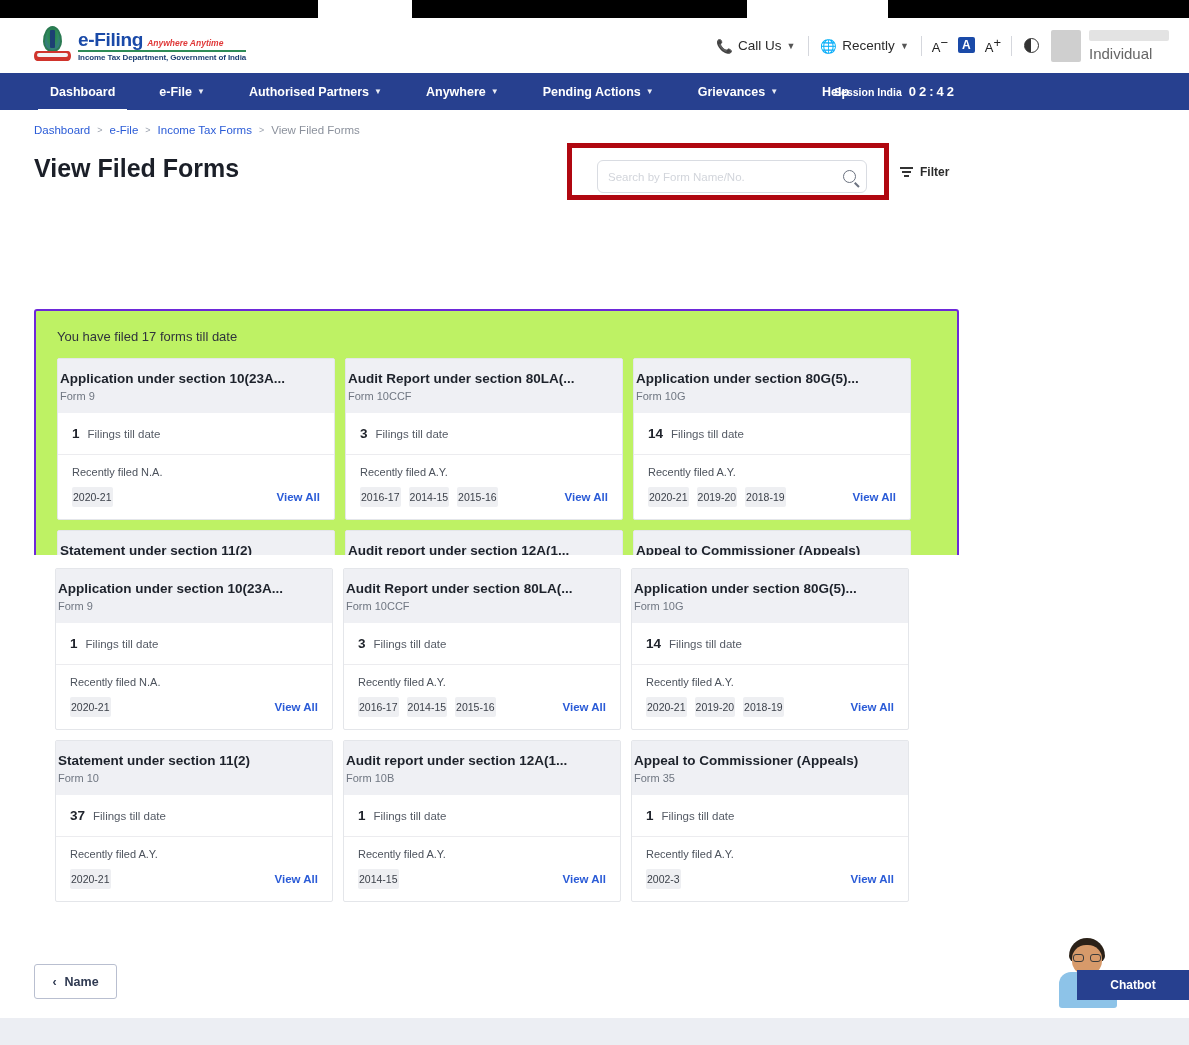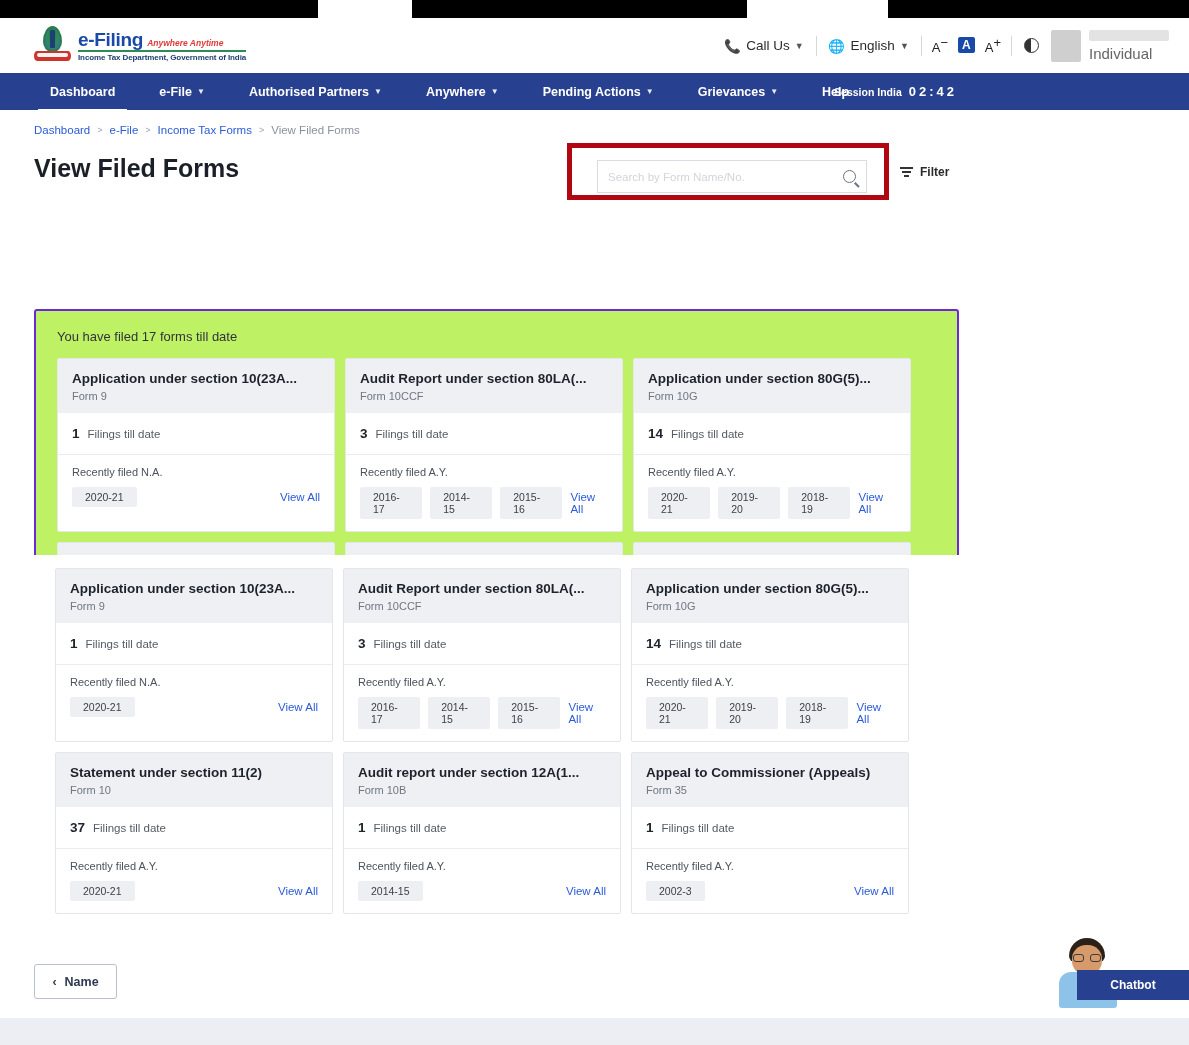--- a/index.html
+++ b/index.html
@@ -75,52 +75,52 @@
   .crumbs a { color:#2a5bd7; text-decoration:none; }
   .crumbs .sepx { color:#9aa1ad; font-size:9px;}
   .crumb-cur { color:#8b919c; }
 
   .title-row { position:relative; height:76px; }
   .ptitle { position:absolute; left:34px; top:18px; font-size:25px; font-weight:700; color:#1b1f28;}
 
   .search-hl { position:absolute; left:567px; top:7px; width:322px; height:57px;
                border:5px solid #b00710; background:#fff; }
   .search-box { position:absolute; left:25px; top:12px; width:270px; height:33px;
-                border:1px solid #d9dce2; border-radius:0; background:#fff;
+                border:1px solid #d9dce2; border-radius:6px; background:#fff;
                 display:flex; align-items:center; padding:0 10px; }
   .search-box input { border:0; outline:0; flex:1; font-size:11.5px; color:#c9ccd3;
                       font-family:"Liberation Sans", sans-serif; background:transparent; }
   .search-box input::placeholder { color:#d2d5db; }
   .mag { width:13px; height:13px; border:1.6px solid #6b7280; border-radius:50%; position:relative; }
   .mag::after { content:""; position:absolute; right:-5px; bottom:-4px; width:6px; height:1.6px;
                 background:#6b7280; transform:rotate(45deg); }
   .filter { position:absolute; left:900px; top:29px; display:flex; align-items:center; gap:7px;
             font-size:12px; font-weight:700; color:#2b2b2b;}
   .fico { width:13px; height:10px; display:flex; flex-direction:column; justify-content:space-between;}
   .fico i { display:block; height:1.6px; background:#333; }
   .fico i:nth-child(1){ width:13px;} .fico i:nth-child(2){ width:9px; margin-left:2px;} .fico i:nth-child(3){ width:5px; margin-left:4px;}
 
   
   .panel { position:absolute; left:34px; top:199px; width:925px;
            background:#bef264; border:2px solid #6d28d9; border-radius:3px; }
   .panel-head { font-size:13px; color:#30343c; padding:18px 0 14px 21px; }
   .grid { display:flex; flex-wrap:wrap; gap:10px 10px; padding:0 21px 0 21px; }
   .card { width:278px; border:1px solid #e4e6ea; background:#fff; border-radius:2px; }
-  .card-top { background:#eff0f4; padding:12px 14px 11px 14px; }
+  .card-top { background:#eff0f4; padding:12px 14px 11px 2px; }
   .card-title { font-size:13.5px; font-weight:700; color:#1d222b; white-space:nowrap;
                 overflow:hidden; text-overflow:ellipsis; }
   .card-form { font-size:11px; color:#6f7681; margin-top:4px; }
   .card-mid { padding:13px 14px; border-bottom:1px solid #ececef; display:flex; align-items:baseline; gap:8px;}
   .card-count { font-size:13.5px; font-weight:700; color:#20242c; }
   .card-mid-lbl { font-size:11.5px; color:#555b65; }
   .card-bot { padding:11px 14px 12px 14px; }
   .card-recent { font-size:11px; color:#4c525c; }
   .ay-row { display:flex; align-items:center; margin-top:9px; }
-  .ay { font-size:10.5px; color:#3a3f48; background:#eeeff2; padding:4px 13px; border-radius:2px; margin-right:8px; }
-  .viewall { margin-left:auto; font-size:11.5px; color:#2a5bd7; font-weight:400; }
+  .ay { font-size:10.5px; color:#3a3f48; background:#eeeff2; padding:4px 1px; border-radius:2px; margin-right:8px; }
+  .viewall { margin-left:auto; font-size:11.5px; color:#2a5bd7; font-weight:700; }
 
   .pager { display:flex; align-items:center; padding:18px 21px 16px 21px;
            border-top:1px solid #eceef1; margin-top:14px; }
   .pp-lbl { font-size:11px; color:#333; }
   .pp-val { font-size:11.5px; color:#222; margin-left:7px; }
   .pp-caret { margin-left:14px; font-size:8px; color:#333; }
   .pg-right { margin-left:auto; display:flex; align-items:center; gap:22px; color:#5c626c; }
   .pg-btn { font-size:14px; color:#6b7078; }
   .pg-range { font-size:11.5px; color:#333; position:relative; }
   .ibeam { position:absolute; left:46px; top:-4px; width:1.6px; height:19px; background:#2b2b2b;}
@@ -188,21 +188,21 @@
 
       <div class="hdr-right">
         <div class="h-item">
           <span>📞</span>
           <span>Call Us</span>
           <span class="caret">▼</span>
         </div>
         <div class="h-sep"></div>
         <div class="h-item">
           <span>🌐</span>
-          <span>English</span>
+          <span>Recently</span>
           <span class="caret">▼</span>
         </div>
         <div class="h-sep"></div>
         <div class="az">
           <span><span>A</span><span class="sup">−</span></span>
           <span class="sel">A</span>
           <span><span>A</span><span class="sup">+</span></span>
         </div>
         <div class="h-sep"></div>
         <div class="h-item">

